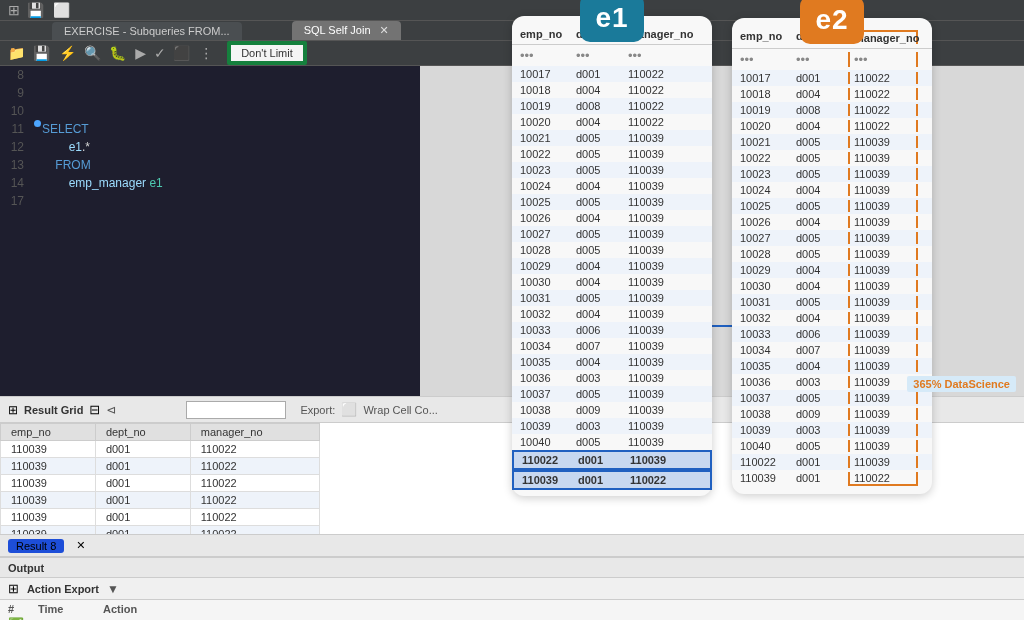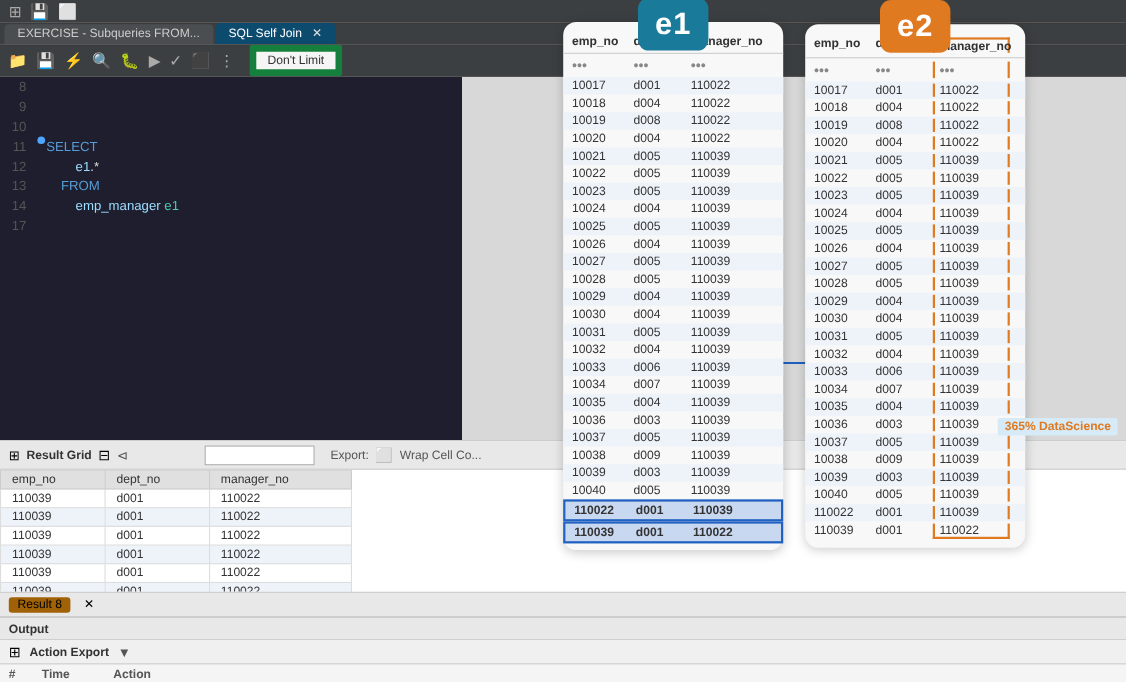--- a/index.html
+++ b/index.html
@@ -27,38 +27,39 @@
       border-bottom: 1px solid #555;
     }
     .tab {
       padding: 3px 12px;
       font-size: 11px;
       cursor: pointer;
       border-radius: 4px 4px 0 0;
       color: #ccc;
       background: #4a4e51;
       margin-right: 2px;
+      margin-left: 48px;
     }
     .tab.active {
-      background: #0c4a6e;
+      background: #737373;
       color: white;
     }
     .tab .close { margin-left: 6px; color: #ddd; }
 
     
     .editor-toolbar {
       background: #3c3f41;
       height: 30px;
       display: flex;
       align-items: center;
       padding: 0 6px;
       gap: 4px;
       border-bottom: 1px solid #555;
     }
-    .dont-limit { background: #f5f5f5; border: 6px solid #15803d; color: #333; padding: 2px 10px; font-size: 11px; border-radius: 2px; margin-left: 8px; }
+    .dont-limit { background: #f5f5f5; border: 4px solid #15803d; color: #333; padding: 2px 10px; font-size: 11px; border-radius: 2px; margin-left: 8px; }
     .line {
       display: flex;
       align-items: flex-start;
       min-height: 18px;
       padding: 0 4px;
     }
     .line-num {
       color: #555;
       min-width: 28px;
       text-align: right;
@@ -184,21 +185,21 @@
     .result-footer {
       height: 22px;
       background: #e8e8e8;
       display: flex;
       align-items: center;
       padding: 0 8px;
       gap: 12px;
       font-size: 11px;
       border-top: 1px solid #ccc;
     }
-    .result-tag { background: #a16207; padding: 1px 8px; border-radius: 3px; font-size: 11px; }
+    .result-tag { background: #1d4ed8; padding: 1px 8px; border-radius: 3px; font-size: 11px; }
 
     
     .output-section {
       height: 70px;
       background: #f5f5f5;
       border-top: 2px solid #ccc;
     }
     .output-header {
       background: #e8e8e8;
       padding: 2px 8px;

